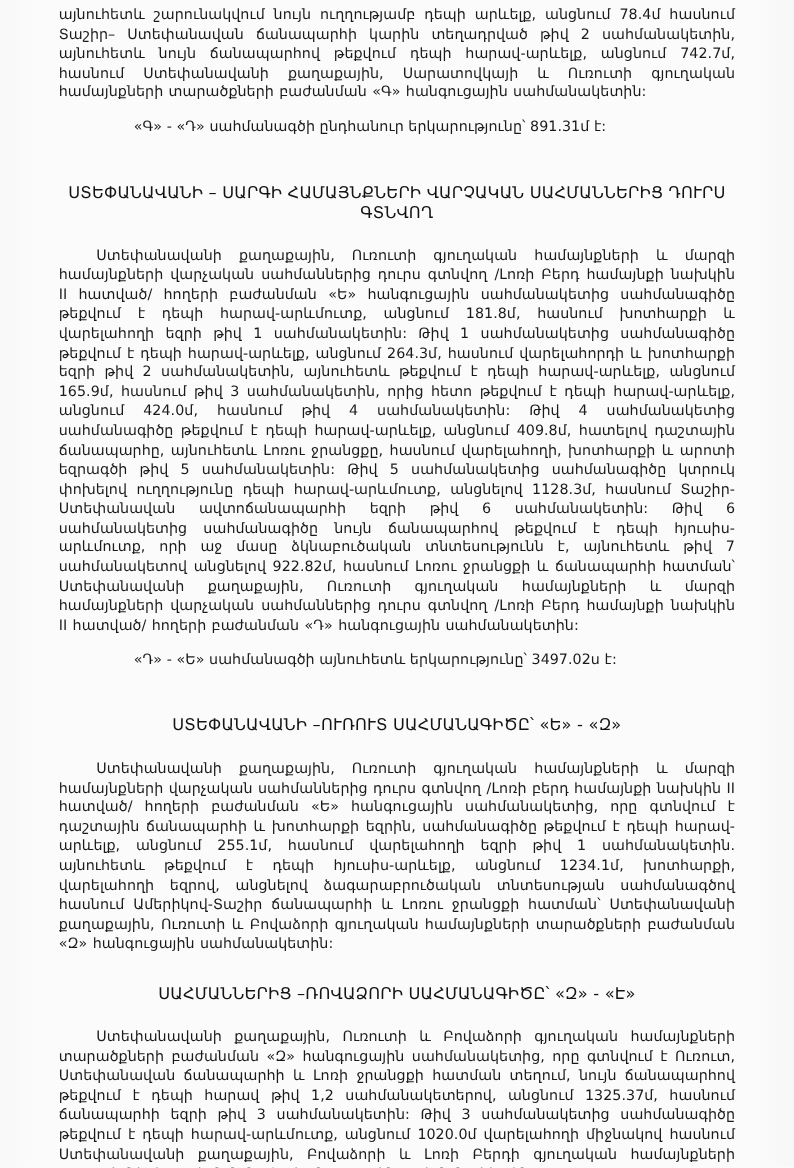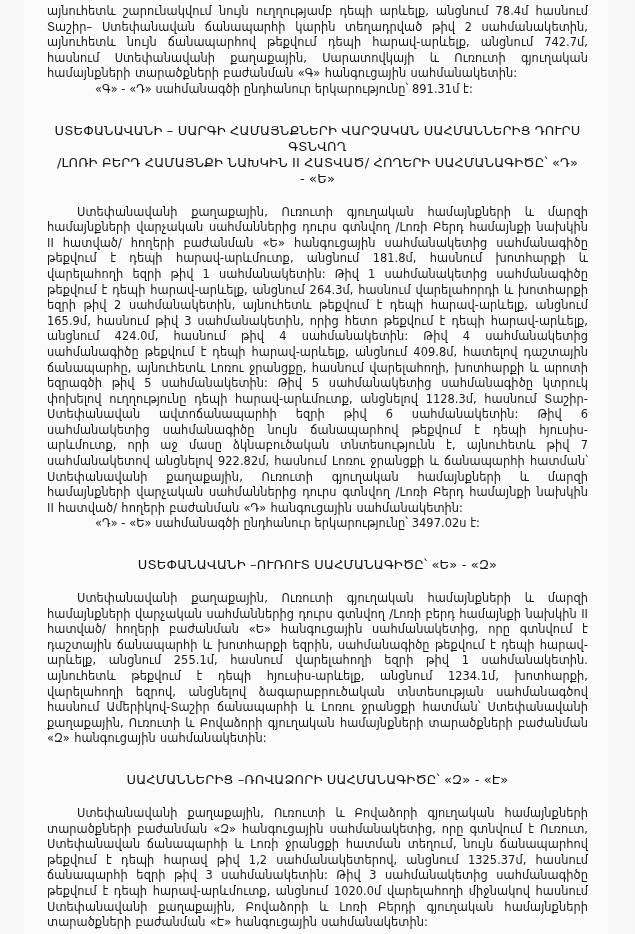--- a/index.html
+++ b/index.html
@@ -42,21 +42,21 @@
     word-spacing: 0.6px;
     color: #1a1a1a;
   }
 
   p.para.indent {
     text-indent: 30px;
   }
 
   
   p.total-line {
-    margin: 0;
+    margin: 12px;
     text-indent: 48px;
     text-align: left;
     font-size: 11.4px;
     line-height: 15.6px;
     letter-spacing: 0.05px;
     color: #1a1a1a;
   }
 
   h2.section-heading {
     margin: 0;
@@ -79,28 +79,27 @@
   <div class="doc-body">
 
     <p class="para">այնուհետև շարունակվում նույն ուղղությամբ դեպի արևելք, անցնում 78.4մ հասնում Տաշիր– Ստեփանավան ճանապարհի կարին տեղադրված թիվ 2 սահմանակետին, այնուհետև նույն ճանապարհով թեքվում դեպի հարավ-արևելք, անցնում 742.7մ, հասնում Ստեփանավանի քաղաքային, Սարատովկայի և Ուռուտի գյուղական համայնքների տարածքների բաժանման «Գ» հանգուցային սահմանակետին:</p>
 
     <p class="total-line">«Գ» - «Դ» սահմանագծի ընդհանուր երկարությունը՝ 891.31մ է:</p>
 
     <div class="gap-lg"></div>
 
     <div class="heading-block">
       <h2 class="section-heading">ՍՏԵՓԱՆԱՎԱՆԻ – ՍԱՐԳԻ ՀԱՄԱՅՆՔՆԵՐԻ ՎԱՐՉԱԿԱՆ ՍԱՀՄԱՆՆԵՐԻՑ ԴՈՒՐՍ ԳՏՆՎՈՂ</h2>
-      <h2 class="section-heading">/ԼՈՌԻ ԲԵՐԴ ՀԱՄԱՅՆՔԻ ՆԱԽԿԻՆ  II ՀԱՏՎԱԾ/ ՀՈՂԵՐԻ  ՍԱՀՄԱՆԱԳԻԾԸ՝ «Դ» - «Ե»</h2>
     </div>
 
     <div class="gap-md"></div>
 
     <p class="para indent">Ստեփանավանի քաղաքային, Ուռուտի գյուղական համայնքների  և մարզի համայնքների վարչական սահմաններից դուրս գտնվող /Լոռի Բերդ համայնքի նախկին II հատված/ հողերի բաժանման «Ե» հանգուցային սահմանակետից սահմանագիծը թեքվում է դեպի հարավ-արևմուտք, անցնում 181.8մ, հասնում խոտհարքի և վարելահողի եզրի թիվ 1 սահմանակետին: Թիվ 1 սահմանակետից սահմանագիծը թեքվում է դեպի հարավ-արևելք, անցնում 264.3մ, հասնում  վարելահորդի և խոտհարքի եզրի թիվ 2 սահմանակետին, այնուհետև թեքվում է դեպի հարավ-արևելք, անցնում 165.9մ, հասնում թիվ 3 սահմանակետին, որից հետո թեքվում է դեպի հարավ-արևելք, անցնում 424.0մ, հասնում թիվ 4 սահմանակետին: Թիվ 4 սահմանակետից սահմանագիծը թեքվում է դեպի հարավ-արևելք, անցնում 409.8մ, հատելով դաշտային ճանապարհը, այնուհետև Լոռու ջրանցքը, հասնում վարելահողի, խոտհարքի և արոտի եզրագծի թիվ 5 սահմանակետին: Թիվ 5 սահմանակետից սահմանագիծը կտրուկ փոխելով ուղղությունը դեպի հարավ-արևմուտք, անցնելով 1128.3մ, հասնում Տաշիր-Ստեփանավան ավտոճանապարհի եզրի թիվ 6 սահմանակետին: Թիվ 6 սահմանակետից սահմանագիծը նույն ճանապարհով թեքվում է դեպի հյուսիս-արևմուտք, որի աջ մասը ձկնաբուծական տնտեսությունն է, այնուհետև թիվ 7 սահմանակետով անցնելով 922.82մ, հասնում Լոռու ջրանցքի և ճանապարհի հատման՝ Ստեփանավանի քաղաքային, Ուռուտի գյուղական համայնքների և մարզի համայնքների վարչական սահմաններից դուրս գտնվող /Լոռի Բերդ համայնքի նախկին II հատված/ հողերի բաժանման «Դ» հանգուցային սահմանակետին:</p>
 
-    <p class="total-line">«Դ» - «Ե» սահմանագծի ընդհանուր երկարությունը՝ 3497.02ս է:</p>
+    <p class="total-line">«Դ» - «Ե» սահմանագծի այնուհետև երկարությունը՝ 3497.02ս է:</p>
 
     <div class="gap-lg"></div>
 
     <div class="heading-block">
       <h2 class="section-heading">ՍՏԵՓԱՆԱՎԱՆԻ –ՈՒՌՈՒՏ ՍԱՀՄԱՆԱԳԻԾԸ՝ «Ե» - «Զ»</h2>
     </div>
 
     <div class="gap-md"></div>
 
     <p class="para indent">Ստեփանավանի քաղաքային, Ուռուտի գյուղական համայնքների  և մարզի համայնքների վարչական սահմաններից դուրս գտնվող /Լոռի բերդ համայնքի նախկին II հատված/ հողերի բաժանման «Ե» հանգուցային սահմանակետից, որը գտնվում է դաշտային ճանապարհի և խոտհարքի եզրին, սահմանագիծը թեքվում է դեպի հարավ-արևելք, անցնում 255.1մ, հասնում վարելահողի եզրի թիվ 1 սահմանակետին. այնուհետև թեքվում է դեպի հյուսիս-արևելք, անցնում 1234.1մ, խոտհարքի, վարելահողի եզրով, անցնելով ձագարաբրուծական տնտեսության սահմանագծով հասնում Ամերիկով-Տաշիր ճանապարհի և Լոռու ջրանցքի հատման՝ Ստեփանավանի քաղաքային, Ուռուտի և Բովաձորի գյուղական  համայնքների տարածքների բաժանման «Զ» հանգուցային սահմանակետին:</p>

